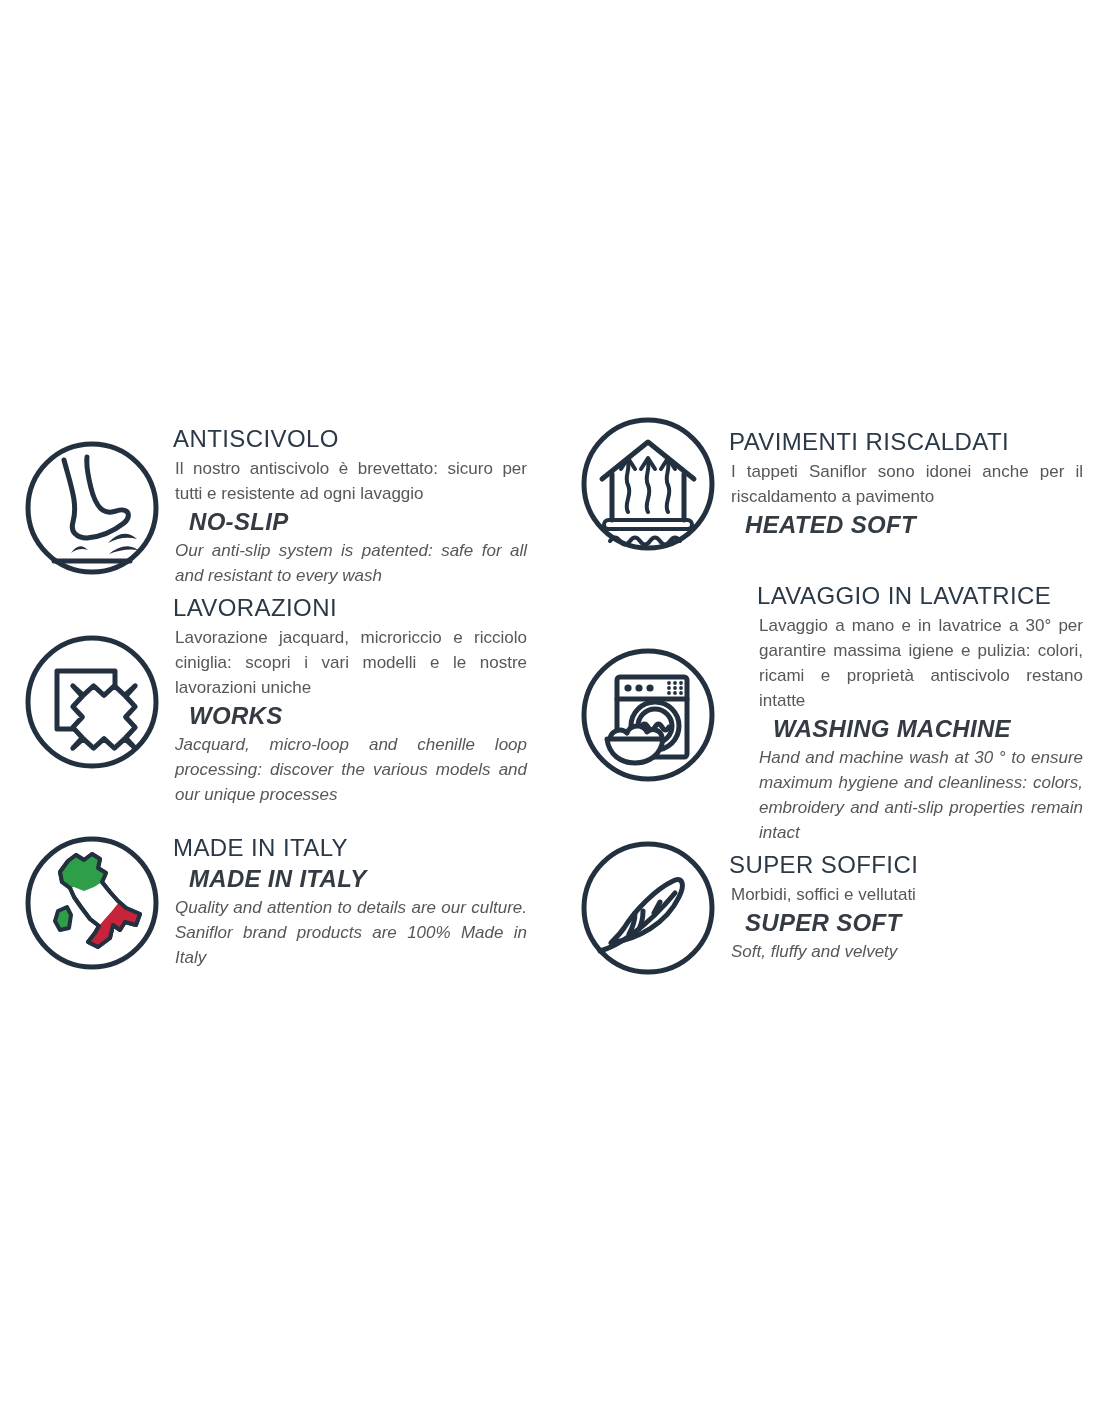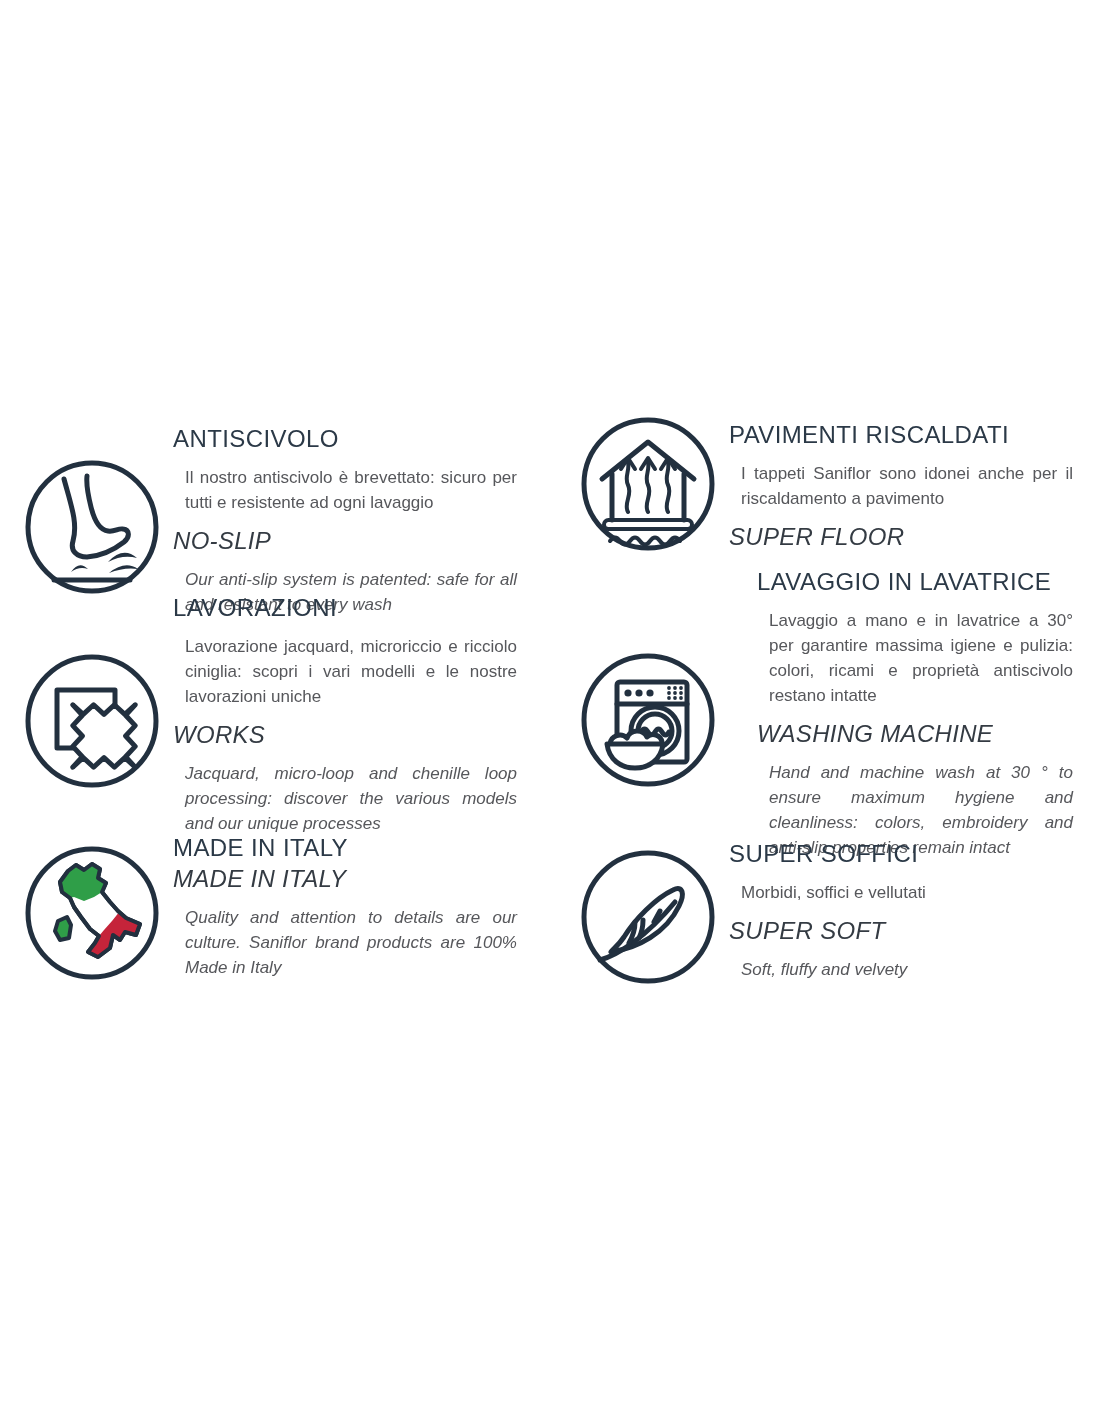--- a/index.html
+++ b/index.html
@@ -11,38 +11,38 @@
     --italy-red:#c5243a;
   }
   *{box-sizing:border-box;}
   html,body{margin:0;padding:0;background:#fff;}
   .page{
     position:relative;width:1100px;height:1422px;background:#ffffff;
     font-family:"Liberation Sans", sans-serif;overflow:hidden;
   }
   .feature{position:absolute;display:flex;align-items:center;gap:13px;width:505px;}
   .f1{left:24px;top:425px;}
-  .f2{left:580px;top:416px;align-items:flex-end;}
+  .f2{left:580px;top:416px;}
   .f3{left:24px;top:594px;}
-  .f4{left:580px;top:568px;gap:41px;}
+  .f4{left:580px;top:582px;gap:41px;}
   .f5{left:24px;top:834px;}
   .f6{left:580px;top:840px;justify-content:center;}
   .icon-wrap{flex:0 0 136px;width:136px;height:136px;}
   .icon-wrap svg{display:block;width:136px;height:136px;}
   .txt{flex:1;min-width:0;}
   h3.title{
     margin:0 0 3px 0;font-size:24px;line-height:28px;font-weight:normal;
     letter-spacing:0.4px;color:var(--title);
   }
   h4.subtitle{
-    margin:2px 0 1px 0;font-size:24px;line-height:28px;font-weight:normal;
+    margin:2px 0 1px 16px;font-size:24px;line-height:28px;font-weight:bold;
     font-style:italic;letter-spacing:0.3px;color:var(--subtitle);
   }
   p.body-it,p.body-en{
-    margin:12px;font-size:17px;line-height:25px;color:var(--body);
+    margin:2px;font-size:17px;line-height:25px;color:var(--body);
     text-align:justify;
   }
   p.body-en{font-style:italic;}
   
   .ic{stroke:var(--outline);fill:none;stroke-width:5;stroke-linecap:round;stroke-linejoin:round;}
   .ic-thin{stroke:var(--outline);fill:none;stroke-width:4;stroke-linecap:round;stroke-linejoin:round;}
   .ic-fill{fill:var(--outline);stroke:none;}
   .icw{fill:#ffffff;stroke:var(--outline);stroke-width:5;stroke-linecap:round;stroke-linejoin:round;}
   .it-boot{fill:#ffffff;stroke:var(--outline);stroke-width:4;stroke-linejoin:round;}
   .it-green{fill:var(--italy-green);stroke:none;}
@@ -88,21 +88,21 @@
           <path class="ic-thin" stroke-width="4.5" d="M68 96 C63 87 73 79 68 69 C64 61 70 54 68 47"></path>
           <path class="ic-thin" stroke-width="4.5" d="M61 53 L68 42 L75 53"></path>
           <path class="ic-thin" stroke-width="4.5" d="M88 96 C83 87 93 79 88 69 C84 61 90 54 88 47"></path>
           <path class="ic-thin" stroke-width="4.5" d="M81 53 L88 42 L95 53"></path>
         </g>
       </svg>
     </div>
     <div class="txt">
       <h3 class="title">PAVIMENTI RISCALDATI</h3>
       <p class="body-it">I tappeti Saniflor sono idonei anche per il riscaldamento a pavimento</p>
-      <h4 class="subtitle">SUPER FLOOR</h4>
+      <h4 class="subtitle">HEATED SOFT</h4>
     </div>
   </section>
 
   <section class="feature f3">
     <div class="icon-wrap">
       <svg viewBox="0 0 136 136">
         <circle class="ic" cx="68" cy="68" r="64" stroke-width="4.5"></circle>
         <rect class="ic" x="33" y="37" width="58" height="58"></rect>
         <g transform="translate(80,83) scale(0.8)">
           <polygon class="zig" points="-39,-39 -26,-27 -13,-39 0,-27 13,-39 26,-27 39,-39 27,-26 39,-13 27,0 39,13 27,26 39,39 26,27 13,39 0,27 -13,39 -26,27 -39,39 -27,26 -39,13 -27,0 -39,-13 -27,-26"></polygon>

